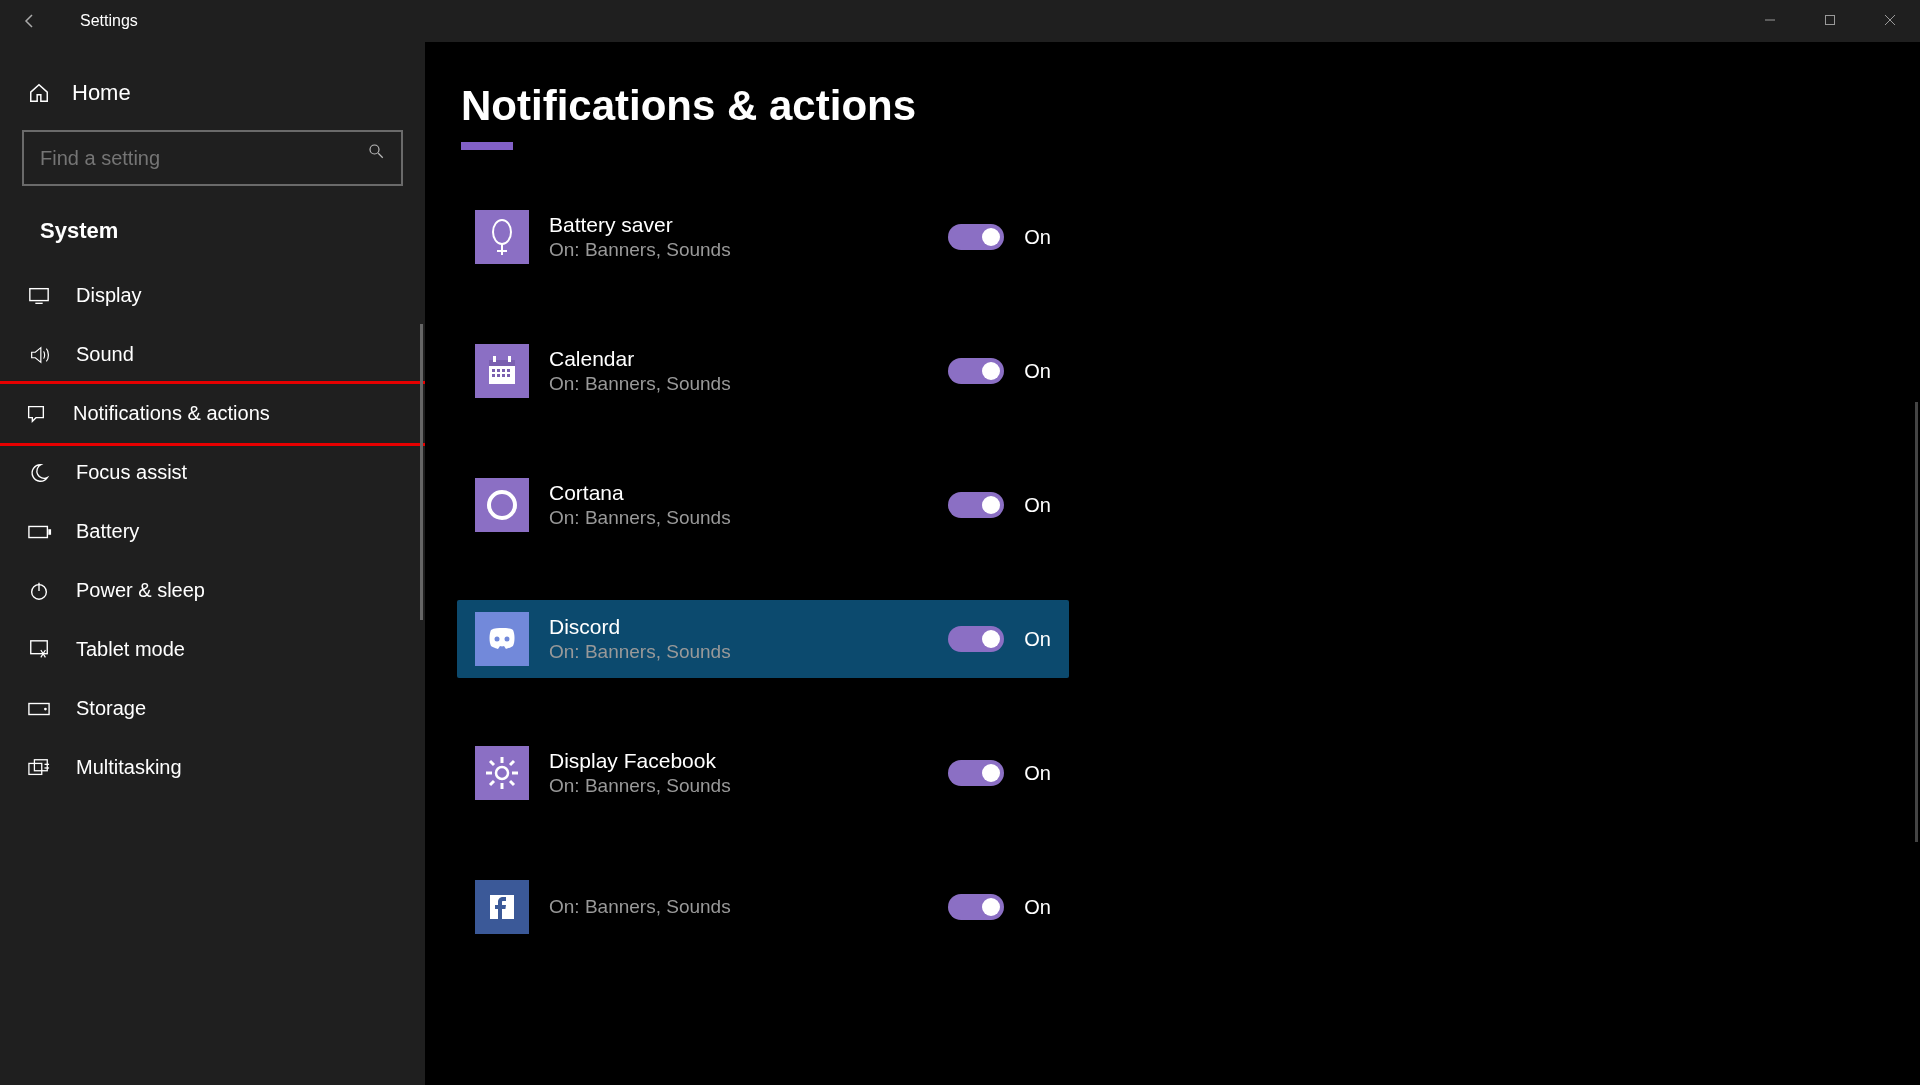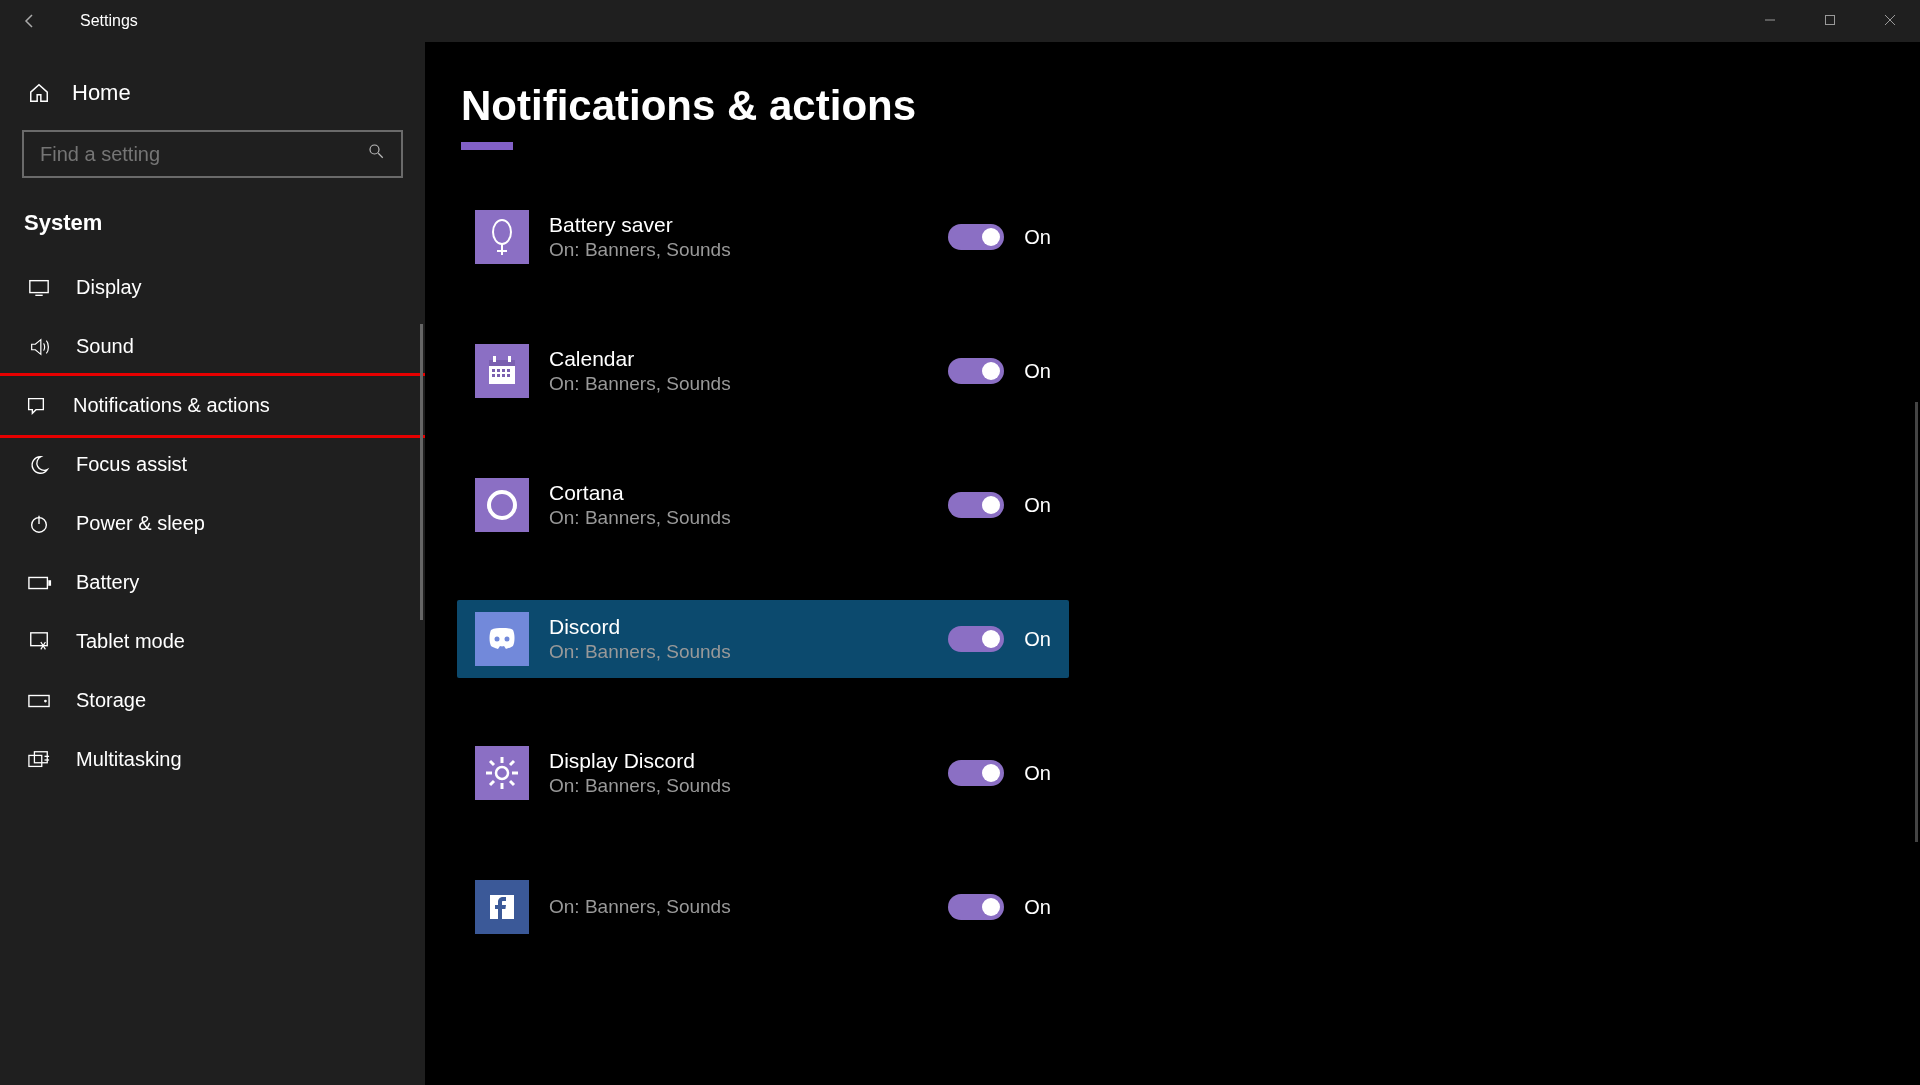--- a/index.html
+++ b/index.html
@@ -65,40 +65,40 @@
     align-items: center;
     gap: 22px;
     padding: 18px 28px;
     font-size: 22px;
   }
   .search-wrap {
     padding: 6px 22px 18px;
   }
   .search {
     width: 100%;
-    height: 48px;
+    height: 56px;
     background: #1f1f1f;
     border: 2px solid #6a6a6a;
     color: #bbb;
     font-size: 20px;
     padding: 0 44px 0 16px;
     outline: none;
   }
   .search-wrap { position: relative; }
   .search-icon {
     position: absolute;
     right: 40px;
     top: 18px;
     color: #bbb;
     font-size: 16px;
   }
   .section-label {
     font-size: 22px;
     font-weight: 600;
-    padding: 14px 24px 22px;
+    padding: 14px 40px 22px;
   }
   .nav {
     display: flex;
     flex-direction: column;
     position: relative;
   }
   .nav-item {
     display: flex;
     align-items: center;
     gap: 24px;
@@ -303,35 +303,35 @@
       <div class="nav-item">
         <span class="ic">
             <svg width="22" height="22" viewBox="0 0 24 24">
               <path d="M14 3a9 9 0 1 0 7 14 7 7 0 0 1-7-14z" stroke="#fff" stroke-width="1.5" fill="none"></path>
             </svg>
           </span>
         <span>Focus assist</span>
       </div>
       <div class="nav-item">
         <span class="ic">
+            <svg width="24" height="16" viewBox="0 0 26 14">
+              <rect x="1" y="1" width="20" height="12" stroke="#fff" stroke-width="1.5" fill="none"></rect>
+              <rect x="22" y="4" width="3" height="6" fill="#fff"></rect>
+            </svg>
+          </span>
+        <span>Battery</span>
+      </div>
+      <div class="nav-item">
+        <span class="ic">
             <svg width="22" height="22" viewBox="0 0 24 24">
               <circle cx="12" cy="13" r="8" stroke="#fff" stroke-width="1.5" fill="none"></circle>
               <line x1="12" y1="3" x2="12" y2="12" stroke="#fff" stroke-width="1.5"></line>
             </svg>
           </span>
         <span>Power &amp; sleep</span>
-      </div>
-      <div class="nav-item">
-        <span class="ic">
-            <svg width="24" height="16" viewBox="0 0 26 14">
-              <rect x="1" y="1" width="20" height="12" stroke="#fff" stroke-width="1.5" fill="none"></rect>
-              <rect x="22" y="4" width="3" height="6" fill="#fff"></rect>
-            </svg>
-          </span>
-        <span>Battery</span>
       </div>
       <div class="nav-item">
         <span class="ic">
             <svg width="22" height="22" viewBox="0 0 24 24">
               <rect x="3" y="2" width="18" height="14" stroke="#fff" stroke-width="1.5" fill="none"></rect>
               <path d="M14 12 l5 8 M19 12 l-5 8" stroke="#fff" stroke-width="1.3"></path>
             </svg>
           </span>
         <span>Tablet mode</span>
       </div>
@@ -460,21 +460,21 @@
                 <line x1="2" y1="18" x2="8" y2="18"></line>
                 <line x1="28" y1="18" x2="34" y2="18"></line>
                 <line x1="6" y1="6" x2="10" y2="10"></line>
                 <line x1="26" y1="26" x2="30" y2="30"></line>
                 <line x1="30" y1="6" x2="26" y2="10"></line>
                 <line x1="10" y1="26" x2="6" y2="30"></line>
               </g>
             </svg>
         </div>
         <div class="app-text">
-          <div class="app-name">Display Discord</div>
+          <div class="app-name">Display Facebook</div>
           <div class="app-sub">On: Banners, Sounds</div>
         </div>
         <div class="toggle">
             <div class="knob"></div>
           </div>
         <div class="toggle-label">On</div>
       </div>
 
       <div class="app-row">
         <div class="app-icon" style="background:#3b5998">

